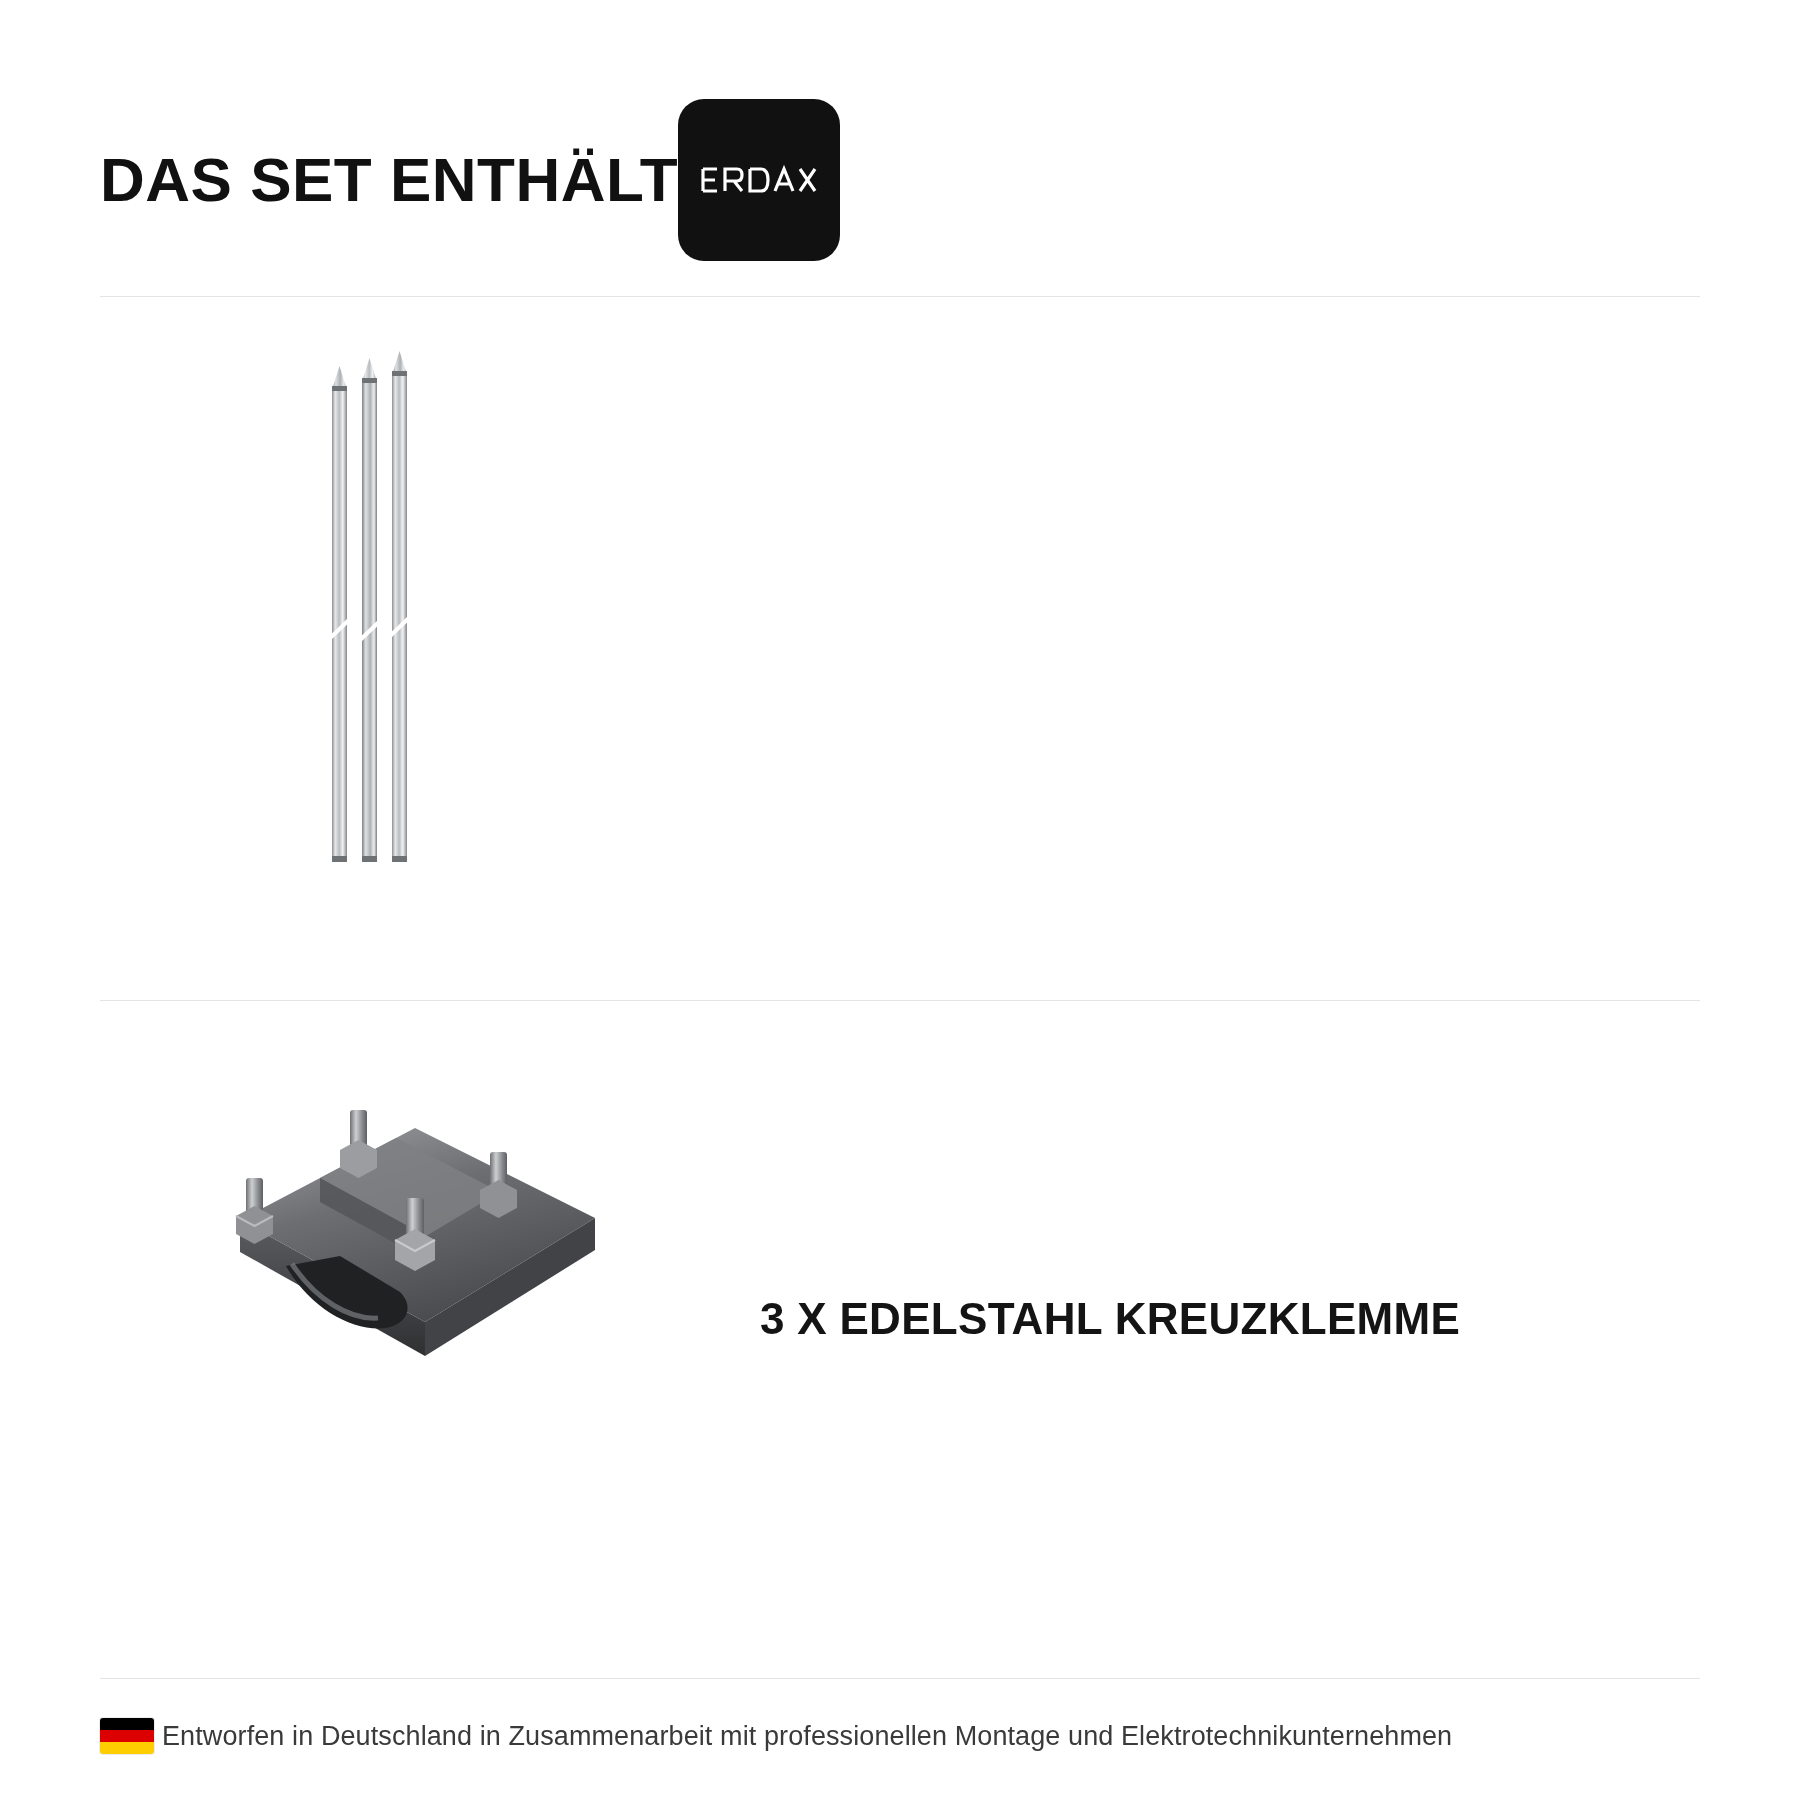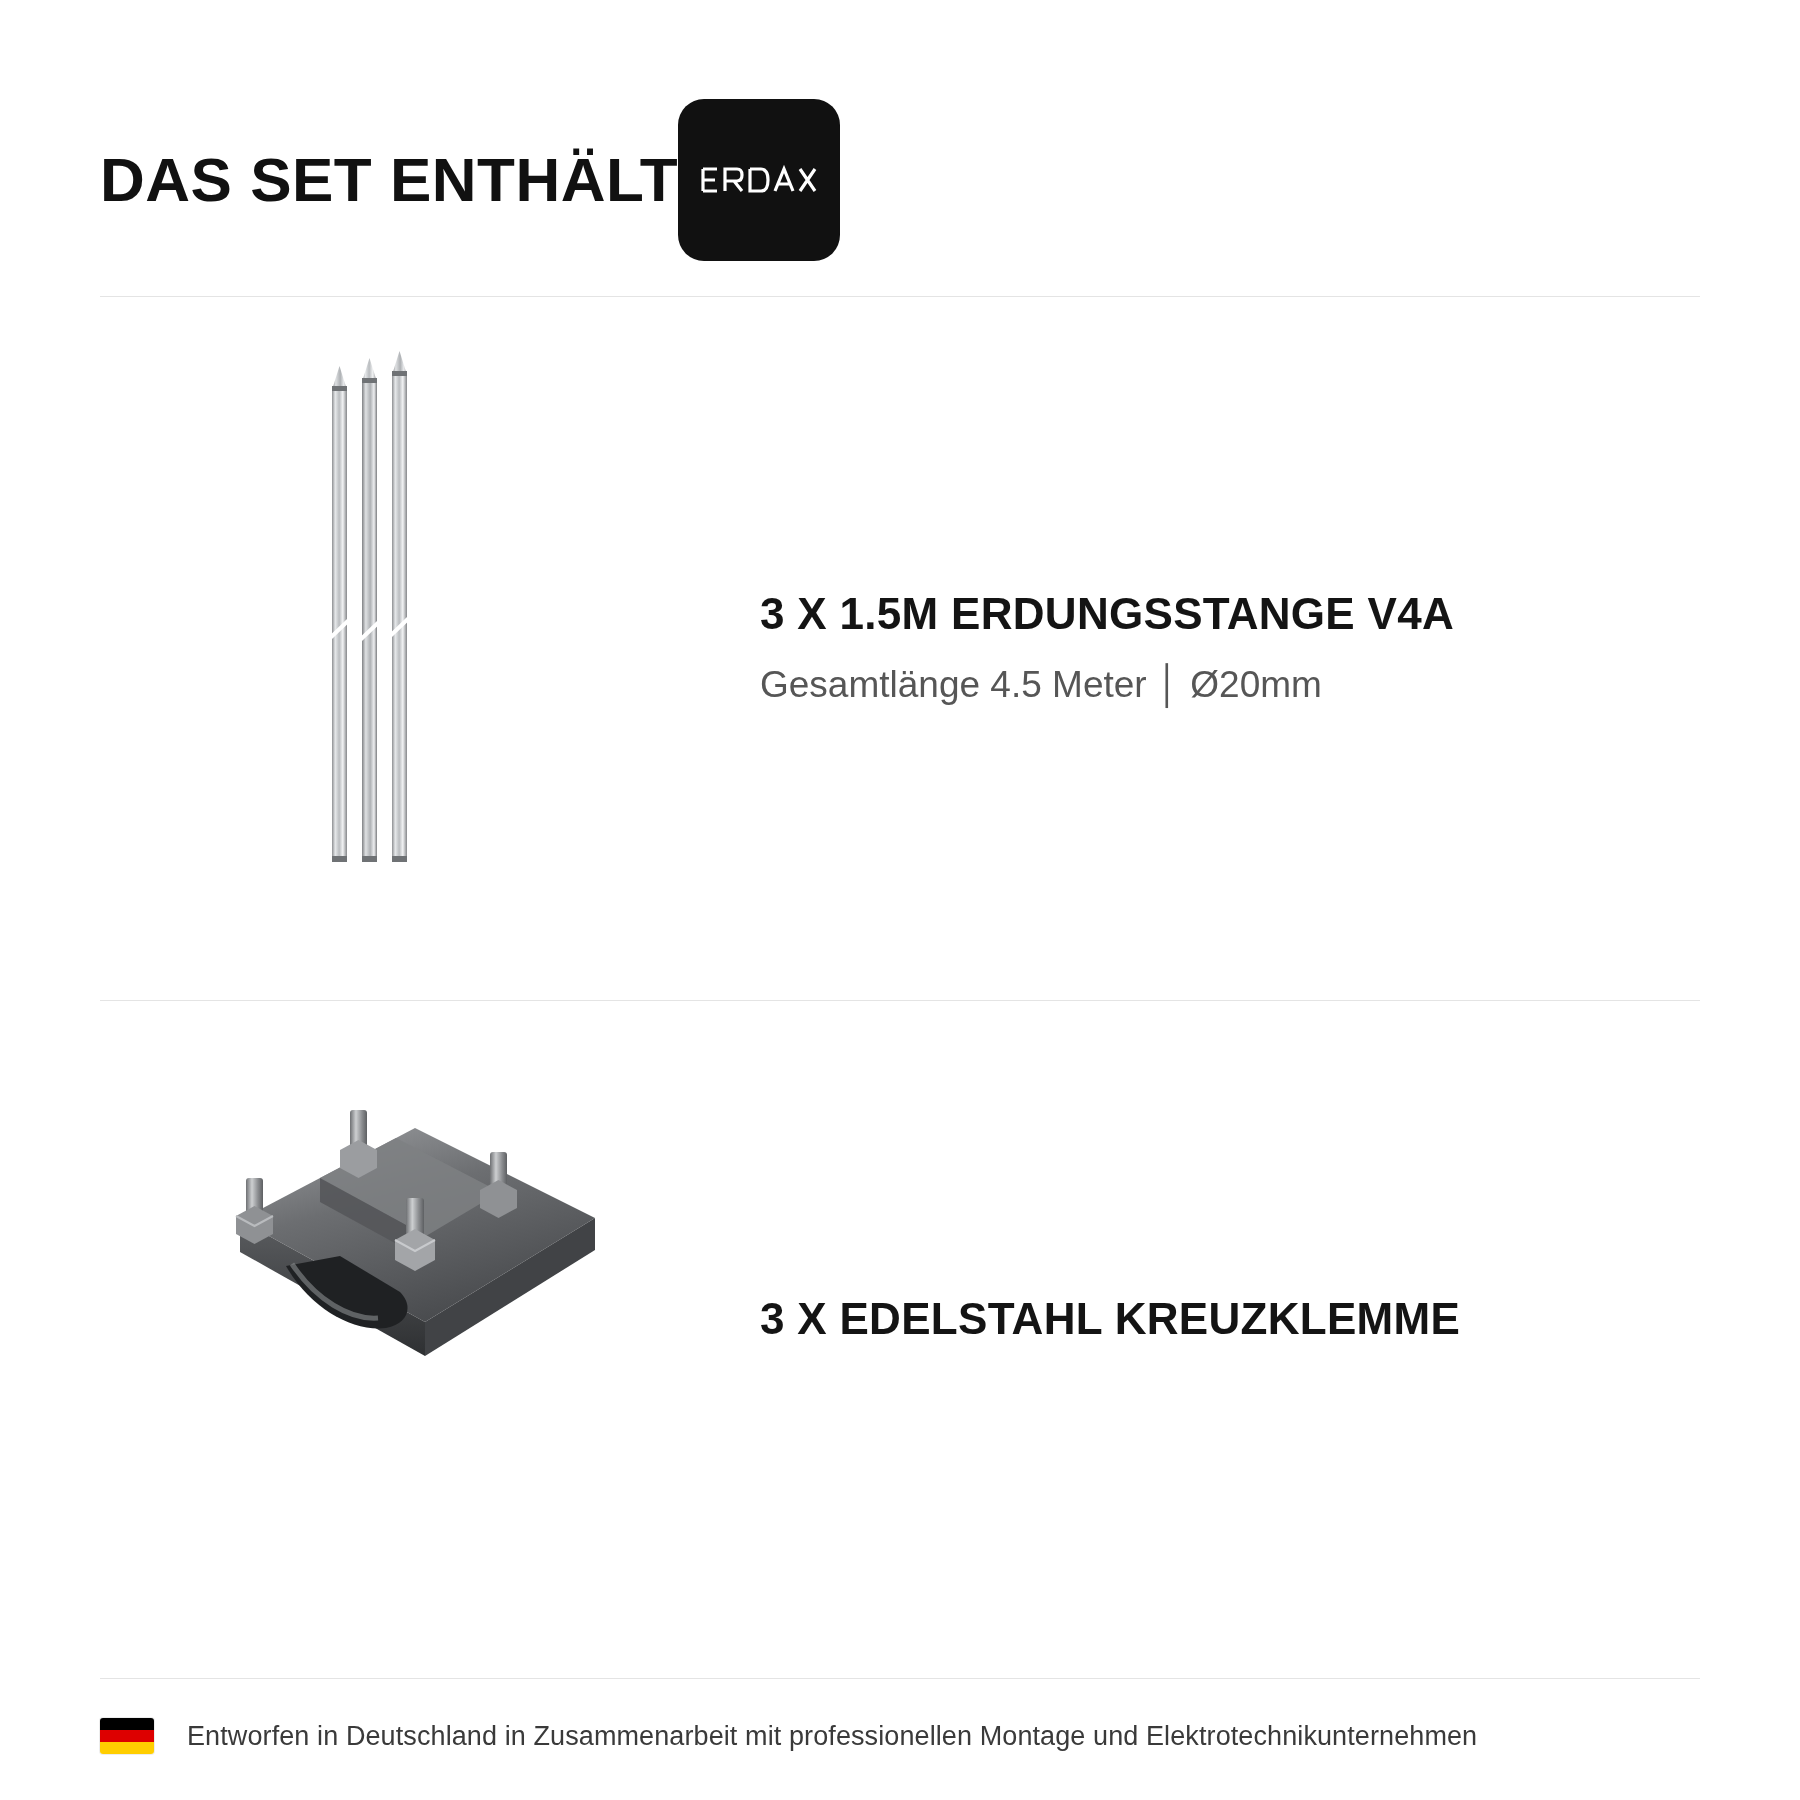--- a/index.html
+++ b/index.html
@@ -110,21 +110,21 @@
   }
 
   
   .footer {
     position: absolute;
     left: 100px;
     top: 1718px;
     width: 1600px;
     display: flex;
     align-items: center;
-    gap: 33px;
+    gap: 8px;
   }
 
   .flag {
     width: 54px;
     height: 36px;
     border-radius: 3px;
     overflow: hidden;
     display: flex;
     flex-direction: column;
     flex: 0 0 54px;
@@ -210,24 +210,20 @@
 
           <g stroke="#ffffff" stroke-width="4">
             <line x1="18" y1="300" x2="41" y2="278"></line>
             <line x1="48" y1="302" x2="71" y2="280"></line>
             <line x1="78" y1="298" x2="101" y2="276"></line>
           </g>
         </svg>
       </div>
     </div>
 
-    <div class="text-col">
-      <div class="item-title">3 X 1.5M ERDUNGSSTANGE V4A</div>
-      <div class="item-sub">Gesamtlänge 4.5 Meter │ Ø20mm</div>
-    </div>
   </div>
 
   <div class="divider divider-mid"></div>
 
   <div class="row row-clamp">
     <div class="media">
       <svg style="position:absolute;left:100px;top:40px;" width="420" height="320" viewBox="0 0 420 320">
         <defs>
           <linearGradient id="mtop" x1="0" y1="0" x2="0.5" y2="1">
             <stop offset="0%" stop-color="#9fa1a4"></stop>

